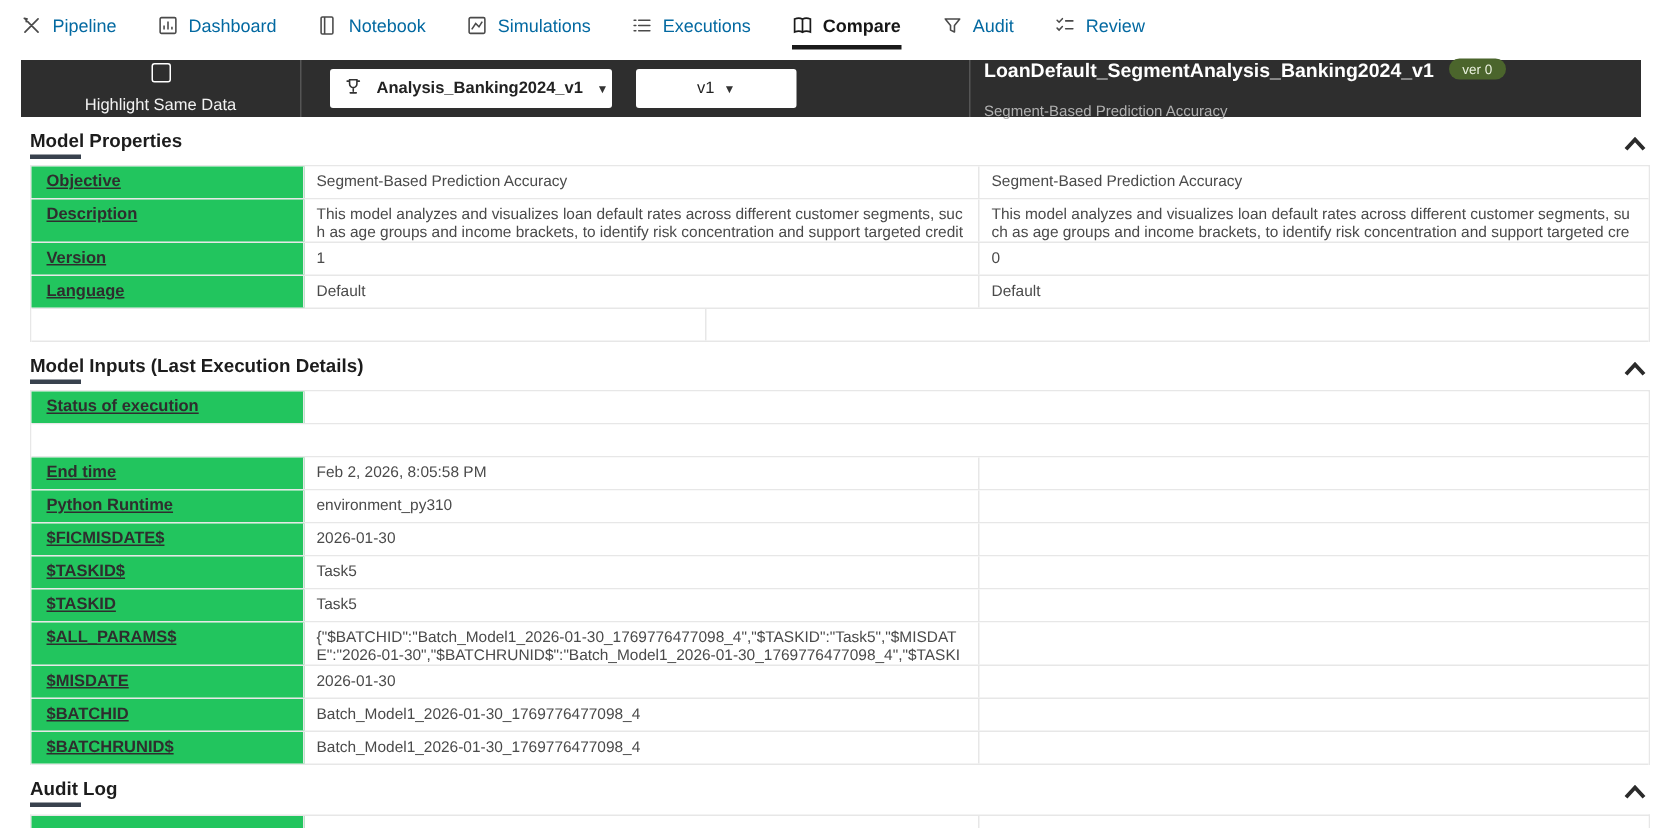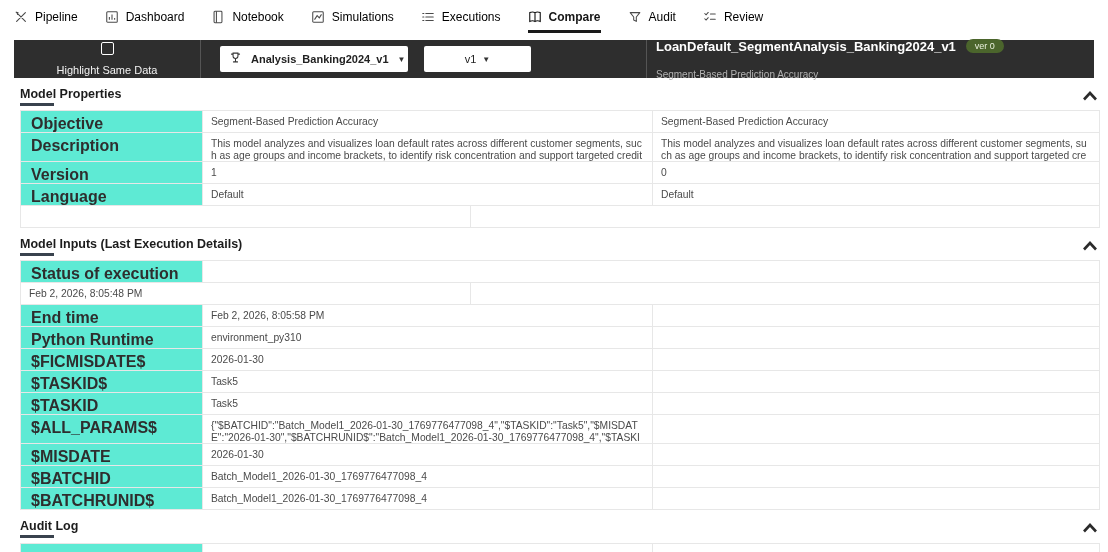--- a/index.html
+++ b/index.html
@@ -1,21 +1,21 @@
 <!DOCTYPE html>
 <html><head>
 <meta charset="utf-8">
 <style>
   * { box-sizing: border-box; margin: 0; padding: 0; }
   html,body { width:1108px; height:552px; overflow:hidden; background:#fff;
     font-family:"Liberation Sans", sans-serif; }
 
   
   .nav { display:flex; align-items:flex-end; gap:27px; padding:10px 0 0 14px; height:33px; }
-  .nav-item { display:flex; align-items:center; gap:7px; font-size:12px; color:#000000;
+  .nav-item { display:flex; align-items:center; gap:7px; font-size:12px; color:#0369a1;
     padding-bottom:6px; border-bottom:3px solid transparent; cursor:pointer; white-space:nowrap; }
   .nav-item.active { font-weight:bold; color:#161616; border-bottom-color:#1a1a1a; }
   .nav-item svg { display:block; }
 
   
   .toolbar { margin:7px 14px 0 14px; height:38px; background:#2e2e2e; display:flex; align-items:center; }
   .cb-group { display:flex; align-items:center; gap:9px; padding-left:0; width:186px;flex-direction:column; }
   .checkbox { width:13px; height:13px; border:1.5px solid #fff; border-radius:2px; background:transparent; cursor:pointer; flex:none; }
   .cb-label { color:#f2f2f2; font-size:11px; }
   .tb-divider { width:1px; height:38px; background:#555; flex:none; }
@@ -36,22 +36,22 @@
   .section-head { width:1080px; margin:9px 0 4px 20px; display:flex; justify-content:space-between; align-items:flex-start; }
   .sh-title { font-size:12.5px; font-weight:bold; color:#1c1c1c; }
   .sh-underline { width:34px; height:3px; background:#39424e; margin-top:2px; }
   .chevron-btn { background:none; border:none; cursor:pointer; padding:2px 2px 0 0; }
 
   
   .ctable { width:1080px; margin-left:20px; border:1px solid #e7e7e7; border-bottom:none; }
   .trow { display:flex; height:22px; border-bottom:1px solid #e7e7e7; background:#fff; }
   .trow.tall { height:29px; }
   .tcell { overflow:hidden; }
-  .lbl { width:182px; flex:none; background:#5eead4; font-size:16px; font-weight:bold; color:#2e2e2e;
-    padding:4px 10px; border-right:1px solid #e7e7e7; }
+  .lbl { width:182px; flex:none; background:#22c55e; font-size:11px; font-weight:bold; color:#2e2e2e;
+    padding:4px 10px; border-right:1px solid #e7e7e7;text-decoration:underline; }
   .val { font-size:10.3px; color:#4a4a4a; padding:5px 10px 3px 8px; word-break:break-all; line-height:1.15; }
   .v1 { width:450px; flex:none; border-right:1px solid #e7e7e7; }
   .v2 { flex:1; }
   .partial { margin-top:5px; }
 </style>
 </head>
 <body>
 
 <div class="nav">
   <div class="nav-item">
@@ -196,21 +196,20 @@
           <path d="M2 8.5 L8 2 L14 8.5"></path>
         </svg></span></button>
 </div>
 
 <div class="ctable">
   <div class="trow">
     <div class="tcell lbl">Status of execution</div>
     <div class="tcell val v2"></div>
   </div>
   <div class="trow">
-    <div class="tcell val v1">Feb 2, 2026, 8:05:48 PM</div>
     <div class="tcell val v2"></div>
   </div>
   <div class="trow">
     <div class="tcell lbl">End time</div>
     <div class="tcell val v1">Feb 2, 2026, 8:05:58 PM</div>
     <div class="tcell val v2"></div>
   </div>
   <div class="trow">
     <div class="tcell lbl">Python Runtime</div>
     <div class="tcell val v1">environment_py310</div>

